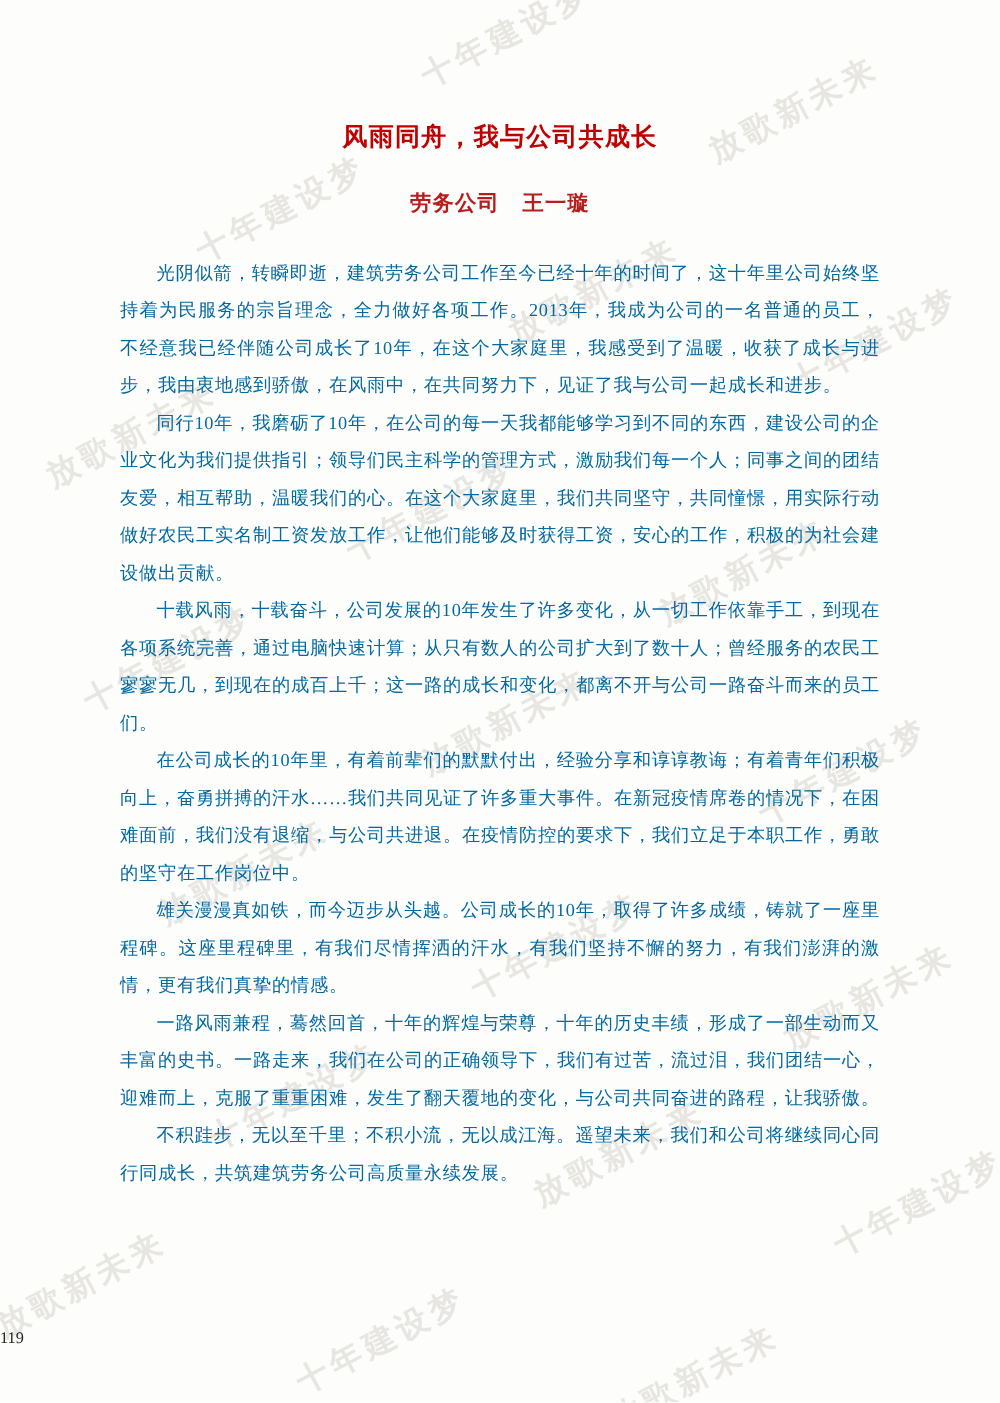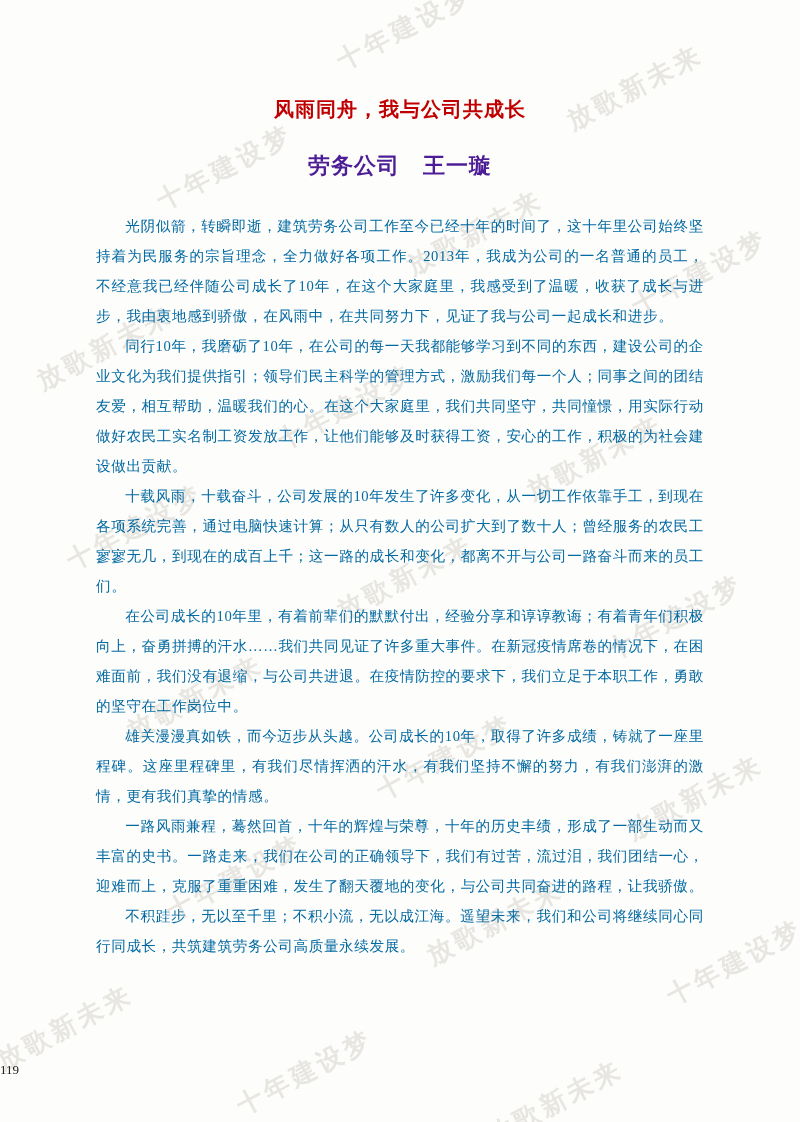--- a/index.html
+++ b/index.html
@@ -55,22 +55,22 @@
     color: #c00000;
     font-size: 20px;
     font-weight: bold;
     letter-spacing: 1px;
     font-family: "Liberation Serif", "DejaVu Serif", serif;
   }
   .doc-byline {
     margin: 0;
     padding-top: 28px;
     text-align: center;
-    color: #4c1d95;
-    font-size: 22px;
+    color: #b91c1c;
+    font-size: 17px;
     font-weight: bold;
     letter-spacing: 1px;
   }
   .body-text {
     padding-top: 30px;
   }
   .para {
     margin: 0 0 0 0;
     color: #0369a1;
     font-size: 14.6px;

